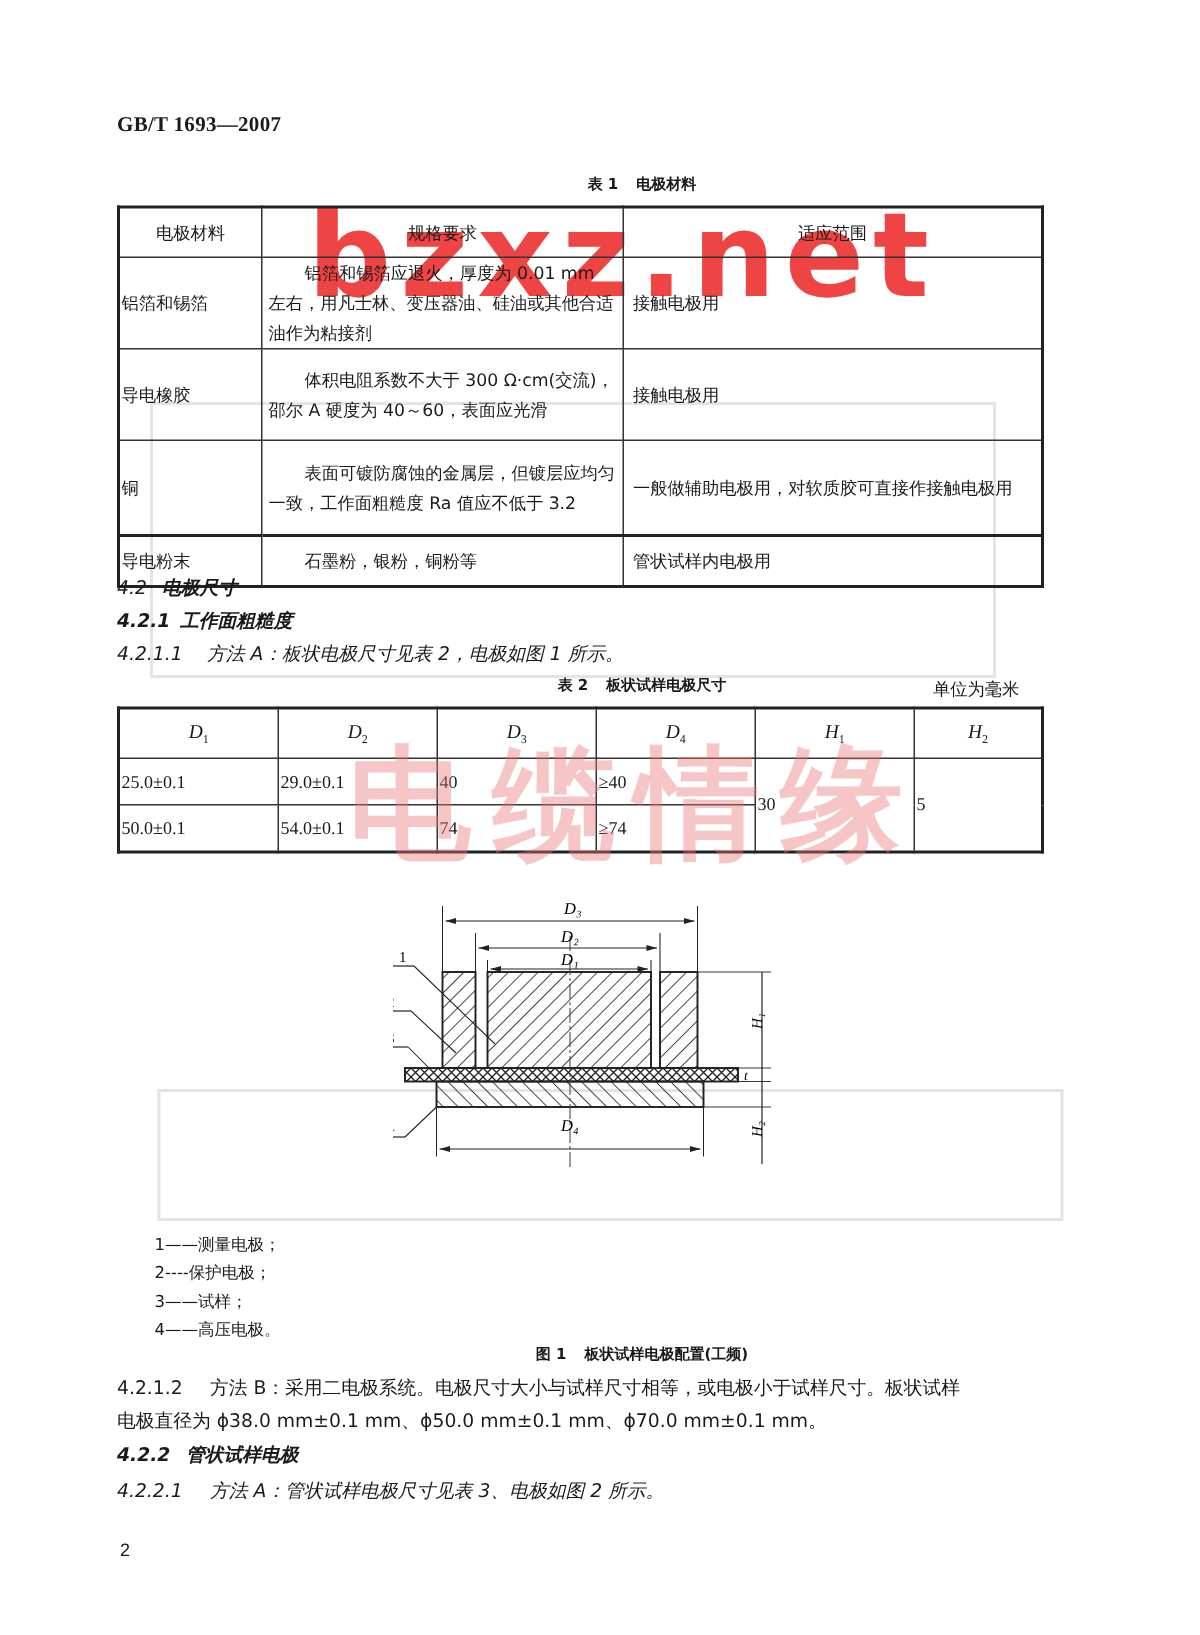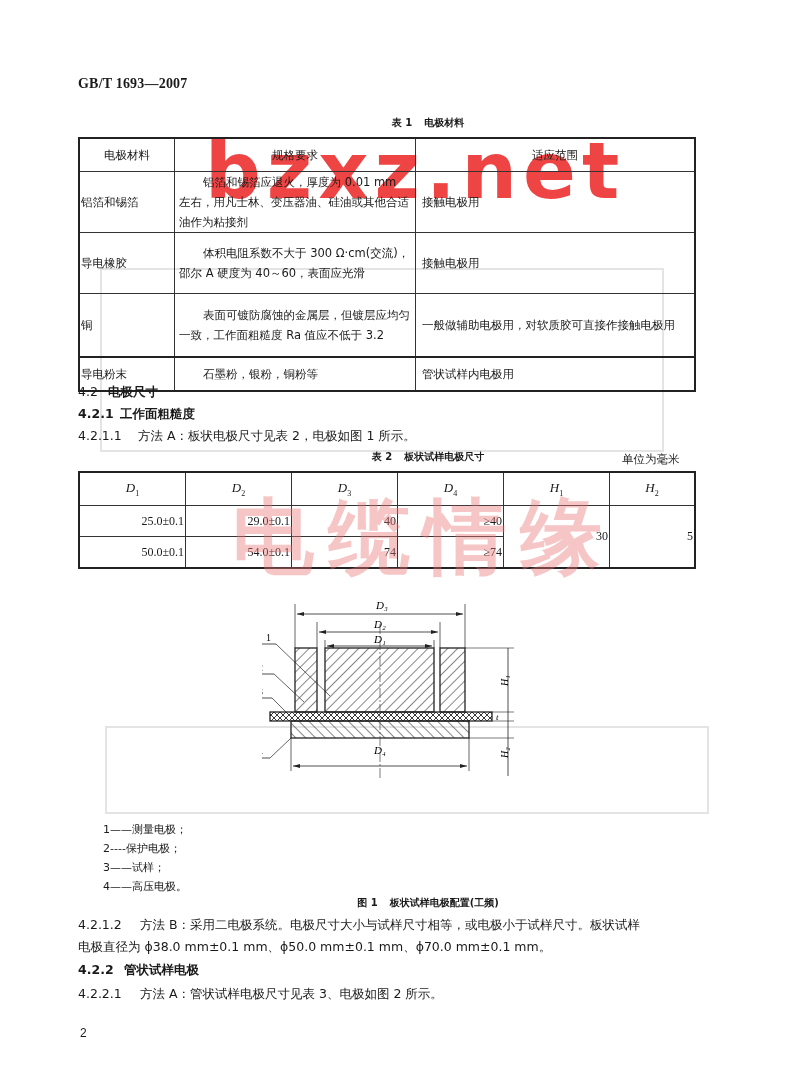--- a/index.html
+++ b/index.html
@@ -27,28 +27,28 @@
   .t1 td { vertical-align: middle; line-height: 20px; }
   .t1 td.mat { text-align: left; width: 92px; }
   .t1 td.spec { width: 232px; padding: 0 4px 0 4px; }
   .t1 td.spec .ind { display: inline-block; width: 24px; }
   .t1 td.use { padding-left: 6px; }
   .t1 tr.r1 td { height: 58px; }
   .t1 tr.r2 td { height: 58px; }
   .t1 tr.r3 td { height: 60px; border-bottom: 2px solid #222; }
   .t1 tr.r4 td { height: 30px; }
 
-  .sec { font-size: 12.5px; z-index: 2; font-family: "DejaVu Sans", sans-serif; }
+  .sec { font-size: 12.5px; z-index: 2; font-family: "DejaVu Sans", sans-serif; font-style: italic; }
   .sec .n { display: inline-block; min-width: 30px; }
   .sec.bold { font-weight: bold; }
 
   .t2 { left: 78px; top: 471px; width: 618px; }
   .t2 th { height: 30px; text-align: center; font-style: italic; font-family: "Liberation Serif", serif; font-size: 13px; border-bottom: 2px solid #222; }
   .t2 th sub { font-size: 8px; font-style: normal; }
-  .t2 td { height: 28px; text-align: right; font-family: "Liberation Serif", serif; font-size: 12px; }
+  .t2 td { height: 28px; text-align: left; font-family: "Liberation Serif", serif; font-size: 12px; }
 
   .fig { left: 262px; top: 586px; z-index: 2; }
 
   .legend { left: 103px; font-size: 11px; z-index: 2; font-family: "DejaVu Sans", sans-serif; line-height: 19px; }
   .para { font-size: 12.5px; z-index: 2; font-family: "DejaVu Sans", sans-serif; line-height: 22px; }
   .pagenum { left: 80px; top: 1026px; font-size: 12px; font-family: "Liberation Sans", sans-serif; }
 </style>
 </head>
 <body>
 

